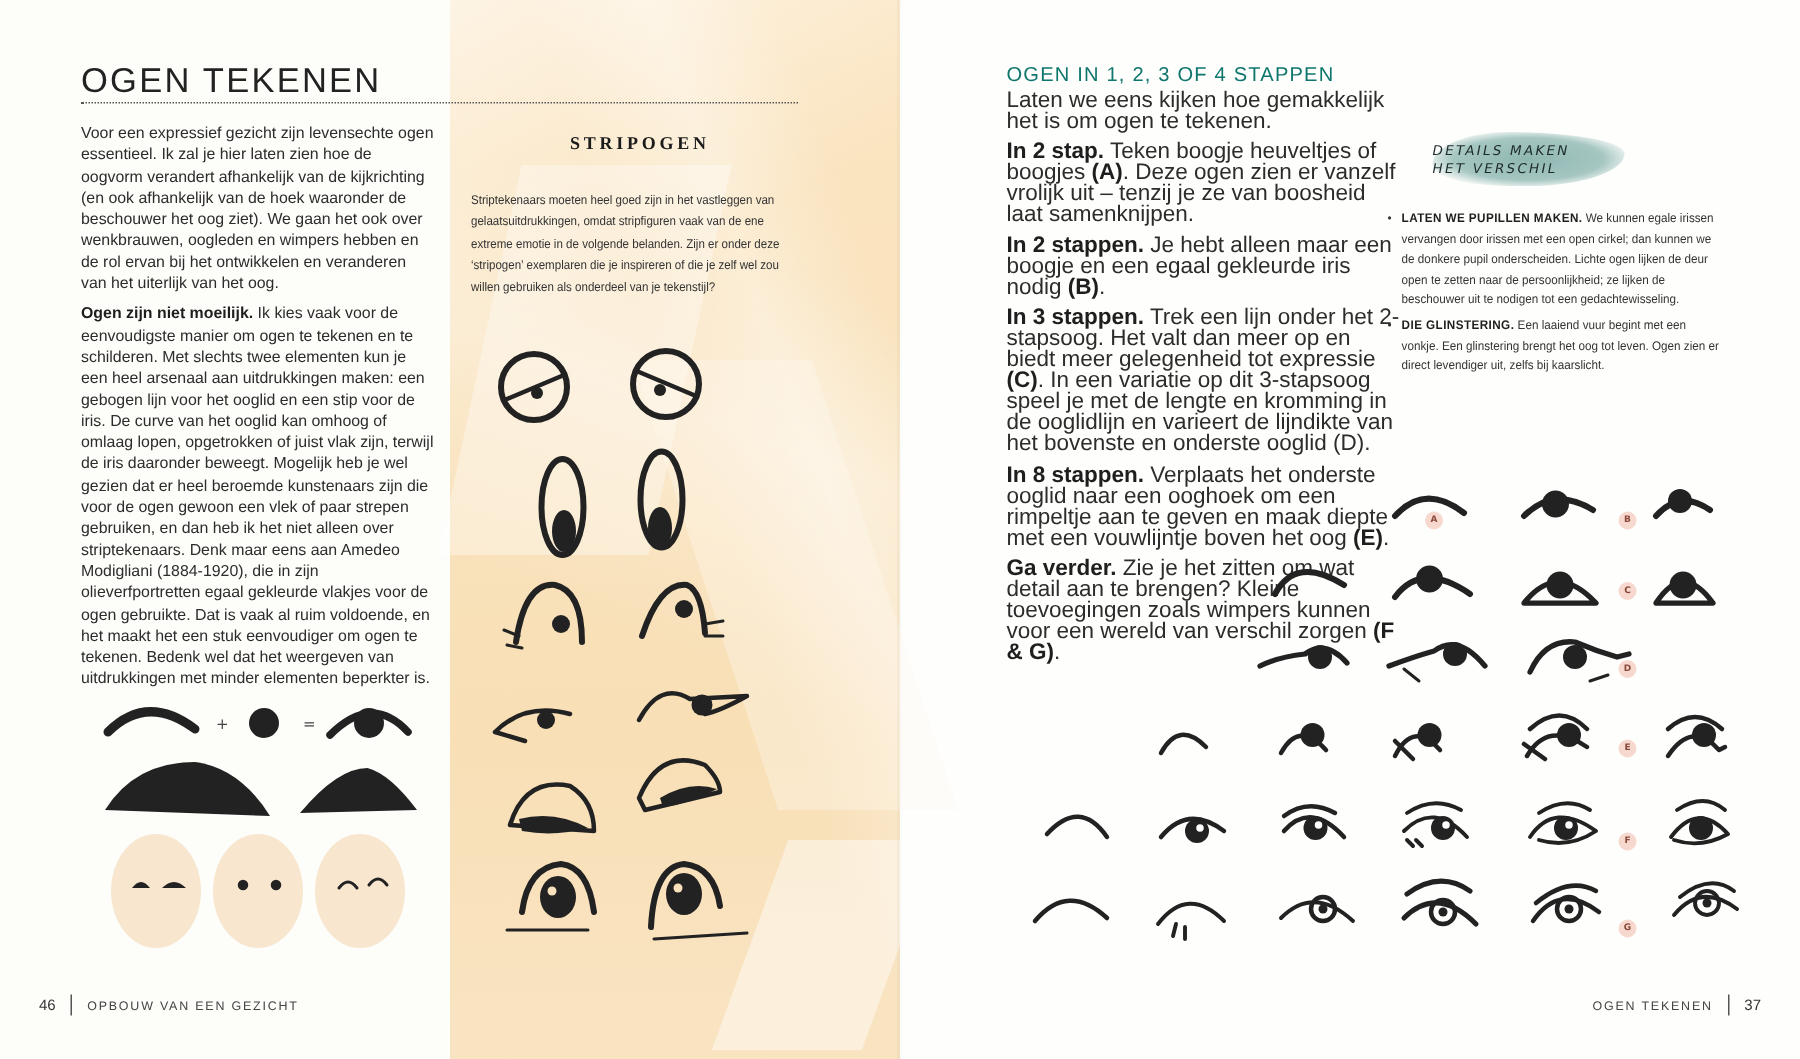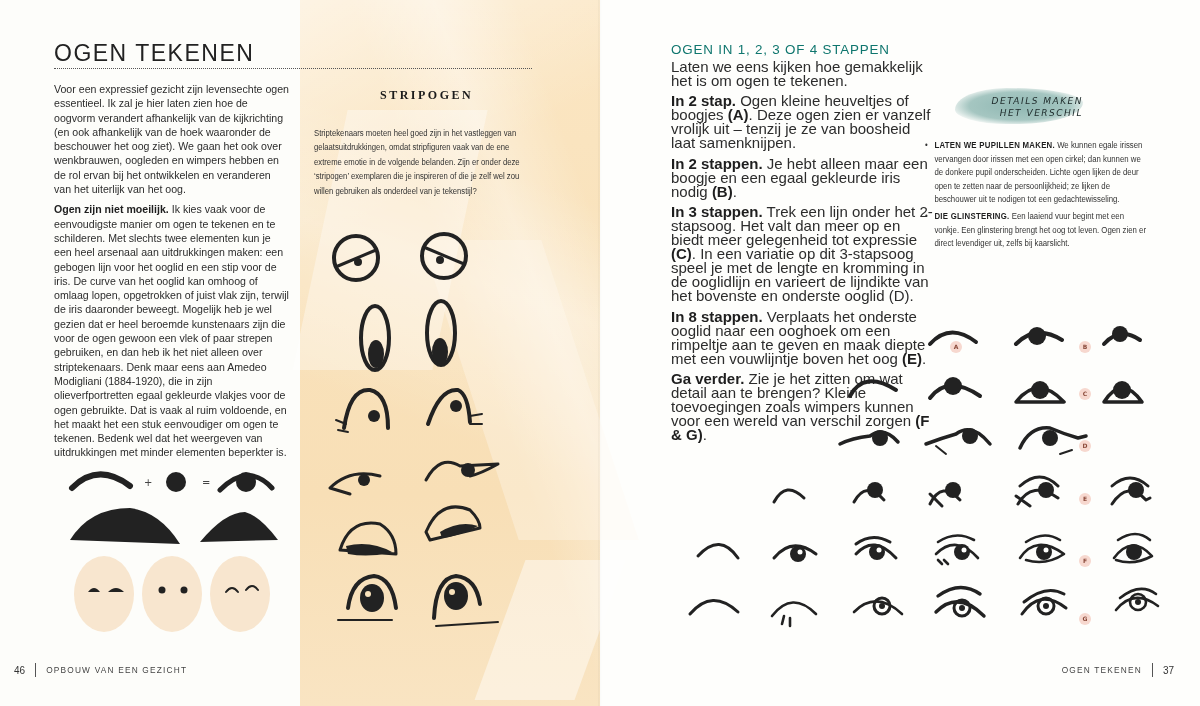--- a/index.html
+++ b/index.html
@@ -59,38 +59,38 @@
     font-size: 15px; line-height: 14.1px; color: #2c2c2c;
   }
   .body-right p { margin-bottom: 6px; }
 
   .banner {
     position: absolute; left: 955px; top: 88px; width: 128px; height: 36px;
     background: radial-gradient(ellipse at 50% 50%, #8fb7b2 0%, #a5c6c1 55%, rgba(180,210,205,0.0) 80%);
     border-radius: 40% 60% 50% 40% / 60% 40% 60% 40%;
   }
   .banner-text {
-    position: absolute; left: 955px; top: 95px; width: 128px; text-align: right;
+    position: absolute; left: 955px; top: 95px; width: 128px; text-align: left;
     font-family: "DejaVu Sans", sans-serif; font-size: 9px; font-style: italic; letter-spacing: 1.5px; line-height: 12px; color: #1d2a2a;
   }
 
   .tips {
     position: absolute; left: 925px; top: 139px; width: 240px; list-style: none;
     font-family: "Liberation Sans", sans-serif; font-size: 8.3px; line-height: 13.6px; color: #333;
     transform: scaleX(0.94); transform-origin: left top;
   }
   .tips li { position: relative; padding-left: 10px; margin-bottom: 3px; }
   .tips li .bullet { position: absolute; left: 0; top: 0; }
   .tips li b { font-weight: bold; color: #1e1e1e; letter-spacing: 0.3px; }
 
   
   .footer { position: absolute; top: 663px; font-size: 8.3px; letter-spacing: 1.2px; color: #444; display: flex; align-items: center; }
   .footer .num { font-size: 10px; letter-spacing: 0; color: #333; }
   .footer .sep { display: inline-block; width: 1px; height: 14px; background: #555; margin: 0 10px; }
-  .footer-left { left: 14px; }
+  .footer-left { left: 26px; }
   .footer-right { right: 26px; }
 
   
   svg.ill { position: absolute; overflow: visible; }
   .ink { stroke: #222; fill: none; stroke-linecap: round; stroke-linejoin: round; }
   .inkfill { fill: #222; }
 
   .label-dot { position: absolute; width: 12px; height: 12px; border-radius: 50%; background: #f7d8cf;
     font-size: 6px; line-height: 12px; text-align: center; color: #8a4a3a; font-weight: bold; font-family: "DejaVu Sans", sans-serif; }
 </style>
@@ -186,21 +186,21 @@
     <path class="ink" d="M104 390 Q106 350 126 348 Q146 350 150 376" stroke-width="4"></path>
     <ellipse class="inkfill" cx="126" cy="368" rx="12" ry="14"></ellipse>
     <circle cx="122" cy="364" r="3" fill="#f9e2bb"></circle>
     <path class="ink" d="M106 398 L168 394" stroke-width="2"></path>
   </svg>
 
   <h2 class="title-right">OGEN IN 1, 2, 3 OF 4 STAPPEN</h2>
 
   <div class="body-right">
     <p>Laten we eens kijken hoe gemakkelijk het is om ogen te tekenen.</p>
-    <p><b>In 2 stap.</b><span> Ogen kleine heuveltjes of boogjes </span><b>(A)</b><span>. Deze ogen zien er vanzelf vrolijk uit – tenzij je ze van boosheid laat samenknijpen.</span></p>
+    <p><b>In 2 stap.</b><span> Teken boogje heuveltjes of boogjes </span><b>(A)</b><span>. Deze ogen zien er vanzelf vrolijk uit – tenzij je ze van boosheid laat samenknijpen.</span></p>
     <p><b>In 2 stappen.</b><span> Je hebt alleen maar een boogje en een egaal gekleurde iris nodig </span><b>(B)</b><span>.</span></p>
     <p><b>In 3 stappen.</b><span> Trek een lijn onder het 2-stapsoog. Het valt dan meer op en biedt meer gelegenheid tot expressie </span><b>(C)</b><span>. In een variatie op dit 3-stapsoog speel je met de lengte en kromming in de ooglidlijn en varieert de lijndikte van het bovenste en onderste ooglid (D).</span></p>
     <p><b>In 8 stappen.</b><span> Verplaats het onderste ooglid naar een ooghoek om een rimpeltje aan te geven en maak diepte met een vouwlijntje boven het oog </span><b>(E)</b><span>.</span></p>
     <p><b>Ga verder.</b><span> Zie je het zitten om wat detail aan te brengen? Kleine toevoegingen zoals wimpers kunnen voor een wereld van verschil zorgen </span><b>(F &amp; G)</b><span>.</span></p>
   </div>
 
   <div class="banner"></div>
   <div class="banner-text">
     <div>DETAILS MAKEN</div>
     <div>HET VERSCHIL</div>

